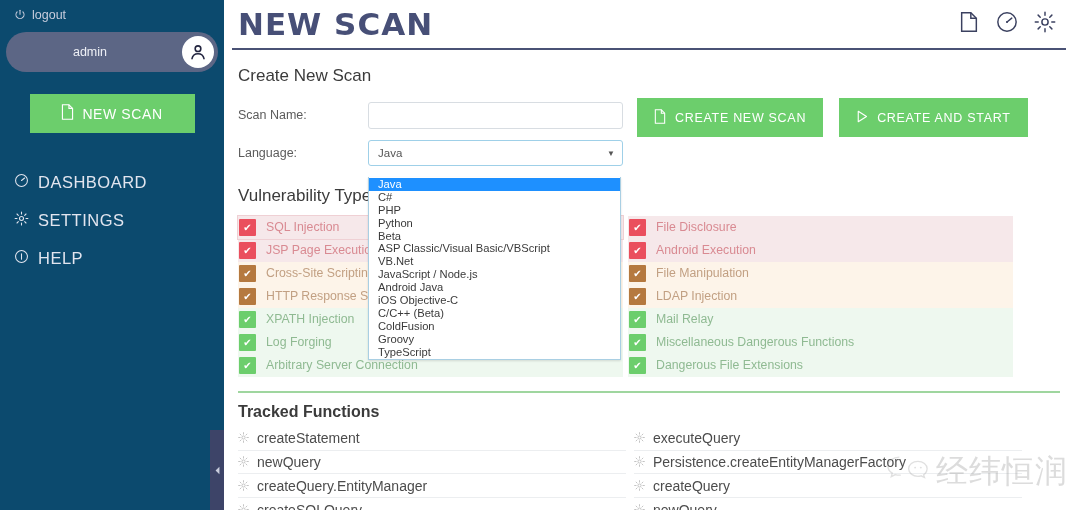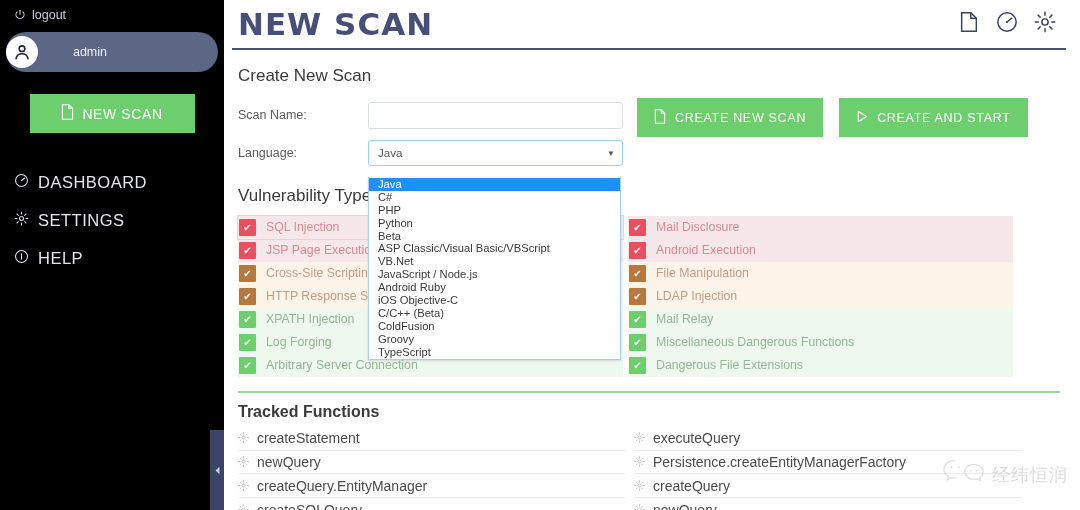--- a/index.html
+++ b/index.html
@@ -7,42 +7,42 @@
     width: 1080px; height: 510px;
     overflow: hidden;
     background: #ffffff;
     font-family: "Liberation Sans", sans-serif;
   }
   #app { position: relative; width: 1080px; height: 510px; display: flex; }
 
   
   .sidebar {
     width: 224px; height: 510px;
-    background: #000000;
+    background: #0c4a6e;
     position: relative;
     flex: 0 0 224px;
     color: #d7dae8;
   }
   .logout-row {
     height: 30px;
     display: flex; align-items: center;
     padding-left: 14px;
     font-size: 12.5px;
     color: #c9cddd;
   }
   .logout-row .ic { margin-right: 6px; display:flex; align-items:center; }
   .power-ico { width: 12px; height: 12px; display:block; }
 
   .user-chip {
     margin: 2px 0 0 6px;
     height: 40px;
     width: 212px;
     border-radius: 20px;
     background: #5c6685;
-    display: flex; align-items: center; 
+    display: flex; align-items: center; justify-content: flex-end;
     padding-right: 4px;
     position: relative;
   }
   .user-chip .uname {
     font-size: 12.5px; color: #eef0f6;
     position: absolute; left: 0; right: 44px;
     text-align: center;
   }
   .avatar {
     width: 32px; height: 32px; border-radius: 50%;
@@ -217,21 +217,21 @@
   }
   .tf-row svg { width: 11px; height: 11px; flex: 0 0 11px; opacity: .55; }
 
   
   .watermark {
     position: absolute; right: 12px; bottom: 16px;
     display: flex; align-items: center; gap: 8px;
     opacity: .30; pointer-events: none;
   }
   .watermark .wtext {
-    font-size: 18px; color: #8d8d8d;
+    font-size: 32px; color: #8d8d8d;
     font-family: Liberation Mono, monospace;
     letter-spacing: 1px;
     text-align: center;
   }
   .watermark svg { width: 42px; height: 34px; }
 </style>
 </head>
 <body>
 
 <div id="app">
@@ -353,21 +353,21 @@
 
       <div class="dropdown" id="lang-dropdown">
           <div class="dd-opt sel">Java</div>
           <div class="dd-opt">C#</div>
           <div class="dd-opt">PHP</div>
           <div class="dd-opt">Python</div>
           <div class="dd-opt">Beta</div>
           <div class="dd-opt">ASP Classic/Visual Basic/VBScript</div>
           <div class="dd-opt">VB.Net</div>
           <div class="dd-opt">JavaScript / Node.js</div>
-          <div class="dd-opt">Android Ruby</div>
+          <div class="dd-opt">Android Java</div>
           <div class="dd-opt">iOS Objective-C</div>
           <div class="dd-opt">C/C++ (Beta)</div>
           <div class="dd-opt">ColdFusion</div>
           <div class="dd-opt">Groovy</div>
           <div class="dd-opt">TypeScript</div>
         </div>
 
       <div class="btn-group">
         <div class="grn-btn">
           <span>
@@ -418,21 +418,21 @@
               <span class="vlabel">Log Forging</span>
             </div>
             <div class="vuln-row sev-green">
               <span class="chk">✔</span>
               <span class="vlabel">Arbitrary Server Connection</span>
             </div>
           </div>
         <div class="vcol right" id="vuln-right">
             <div class="vuln-row sev-red">
               <span class="chk">✔</span>
-              <span class="vlabel">Mail Disclosure</span>
+              <span class="vlabel">File Disclosure</span>
             </div>
             <div class="vuln-row sev-red">
               <span class="chk">✔</span>
               <span class="vlabel">Android Execution</span>
             </div>
             <div class="vuln-row sev-orange">
               <span class="chk">✔</span>
               <span class="vlabel">File Manipulation</span>
             </div>
             <div class="vuln-row sev-orange">

